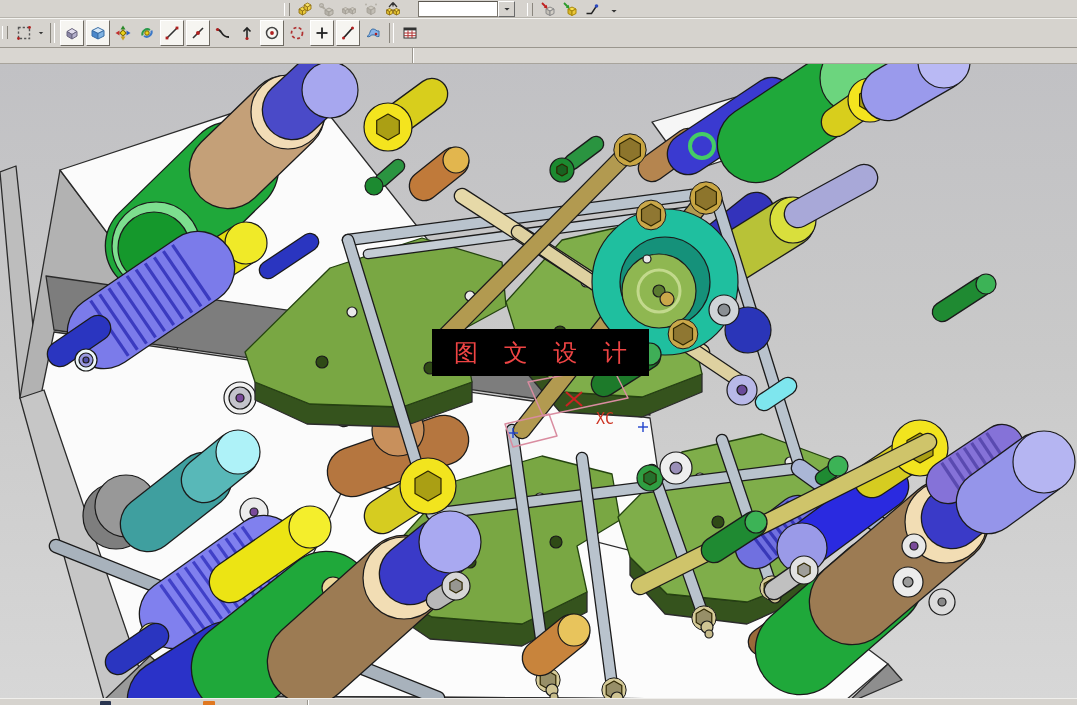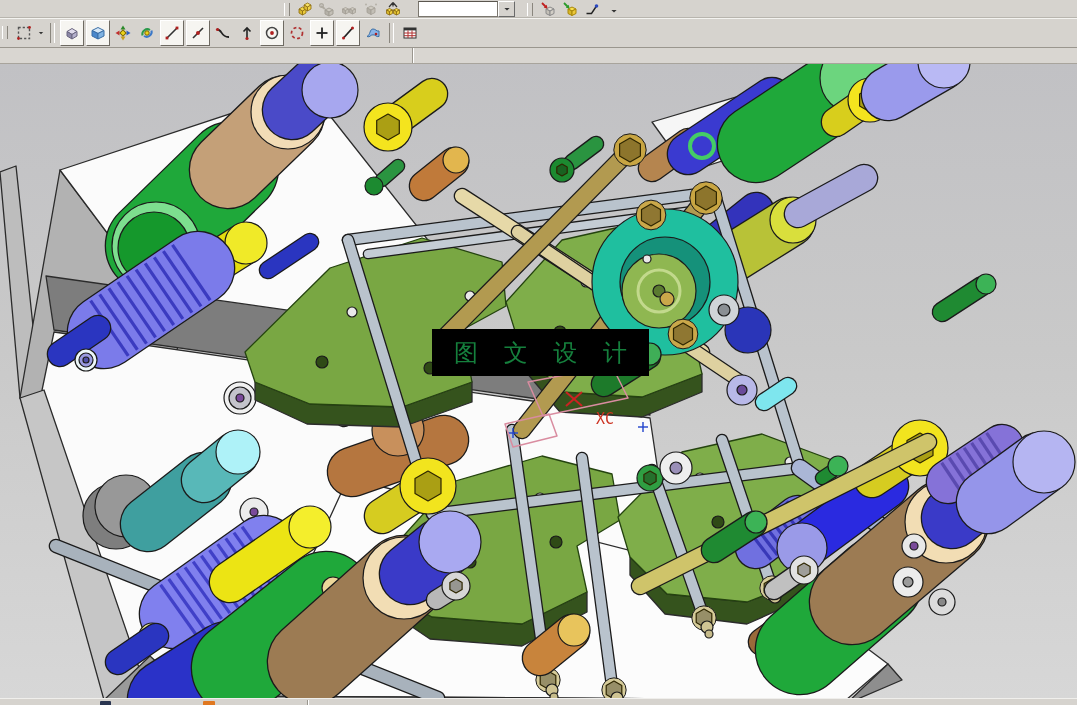--- a/index.html
+++ b/index.html
@@ -21,21 +21,21 @@
   .tb-flat{width:22px;height:24px;display:inline-flex;align-items:center;justify-content:center;margin:0 1px;}
   .tb-sep{width:3px;height:20px;margin:0 4px;border-left:1px solid #8a867e;border-right:1px solid #fff;}
   .caret{width:10px;height:24px;display:inline-flex;align-items:center;justify-content:center;}
   
   #cue{height:16px;background:#d9d6d1;border-bottom:1px solid #a8a49c;display:flex;}
   #cue .sec{height:100%;}
   #cue .div{width:0;border-left:1px solid #9a968e;border-right:1px solid #fff;}
   
   #viewport{position:relative;height:634px;background:linear-gradient(180deg,#c1c1c4 0%,#c9c9c9 45%,#d7d7d7 100%);overflow:hidden;}
   #scene{position:absolute;left:0;top:0;}
-  #watermark{position:absolute;left:432px;top:265px;width:217px;height:47px;background:#000;color:#15803d;
+  #watermark{position:absolute;left:432px;top:265px;width:217px;height:47px;background:#000;color:#ef4444;
     display:flex;align-items:center;justify-content:center;font-family:"DejaVu Serif","Liberation Serif",serif;
     font-size:24px;letter-spacing:9px;white-space:nowrap;padding-left:9px;box-sizing:border-box;}
   
   #taskbar{height:7px;background:#d6d3ce;border-top:1px solid #f0efec;position:relative;}
   .nub{position:absolute;top:2px;height:5px;border-radius:1px 1px 0 0;}
   #taskbar .tdiv{position:absolute;top:1px;height:6px;width:0;border-left:1px solid #9a968e;border-right:1px solid #fff;}
 </style>
 </head>
 <body>
 

